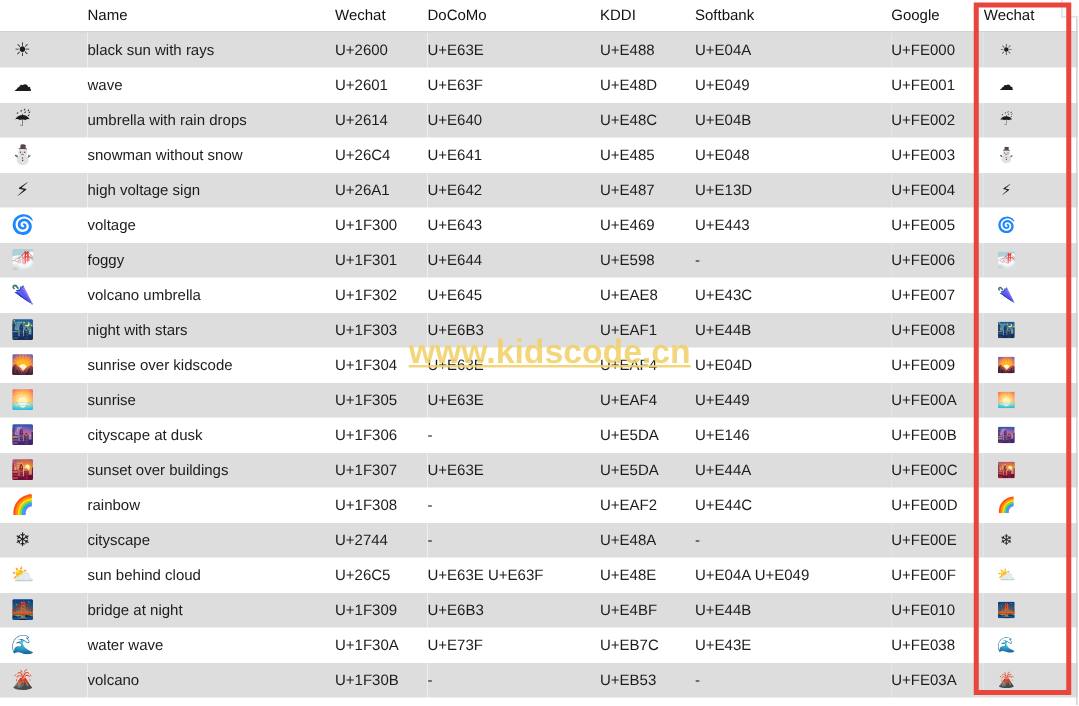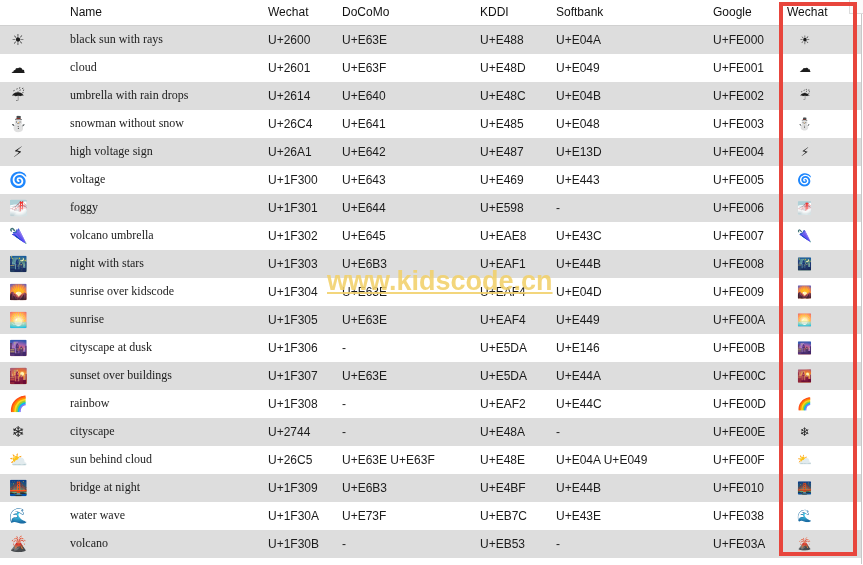--- a/index.html
+++ b/index.html
@@ -69,21 +69,21 @@
     overflow: hidden;
   }
 
   tbody tr.odd  td { background: #dddddd; }
   tbody tr.even td { background: #ffffff; }
 
   td.icon-cell {
     padding-left: 9px;
     width: 70px;
   }
-  td.name-cell { padding-left: 0; font-family: Liberation Serif, serif; }
+  td.name-cell { padding-left: 0; }
 
   
   .glyph {
     display: inline-block;
     width: 18px; height: 18px;
     line-height: 18px;
     text-align: center;
     font-size: 15px;
     vertical-align: middle;
     font-family: "DejaVu Sans", sans-serif;
@@ -174,21 +174,21 @@
           <td class="name-cell">black sun with rays</td>
           <td>U+2600</td>
           <td>U+E63E</td>
           <td>U+E488</td>
           <td>U+E04A</td>
           <td>U+FE000</td>
           <td class="wechat-cell"><span class="wglyph">☀</span></td>
         </tr>
         <tr class="even">
           <td class="icon-cell"><span class="glyph">☁</span></td>
-          <td class="name-cell">cloud</td>
+          <td class="name-cell">wave</td>
           <td>U+2601</td>
           <td>U+E63F</td>
           <td>U+E48D</td>
           <td>U+E049</td>
           <td>U+FE001</td>
           <td class="wechat-cell"><span class="wglyph">☁</span></td>
         </tr>
         <tr class="odd">
           <td class="icon-cell"><span class="glyph">☔</span></td>
           <td class="name-cell">umbrella with rain drops</td>

